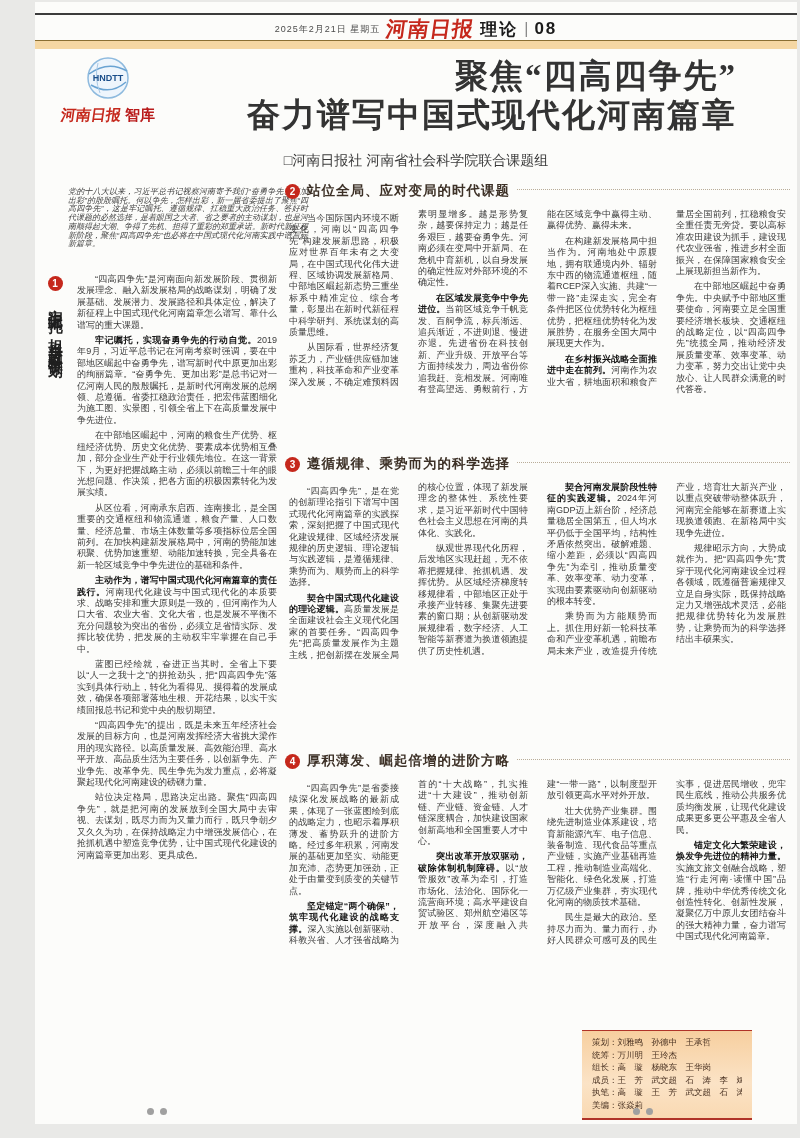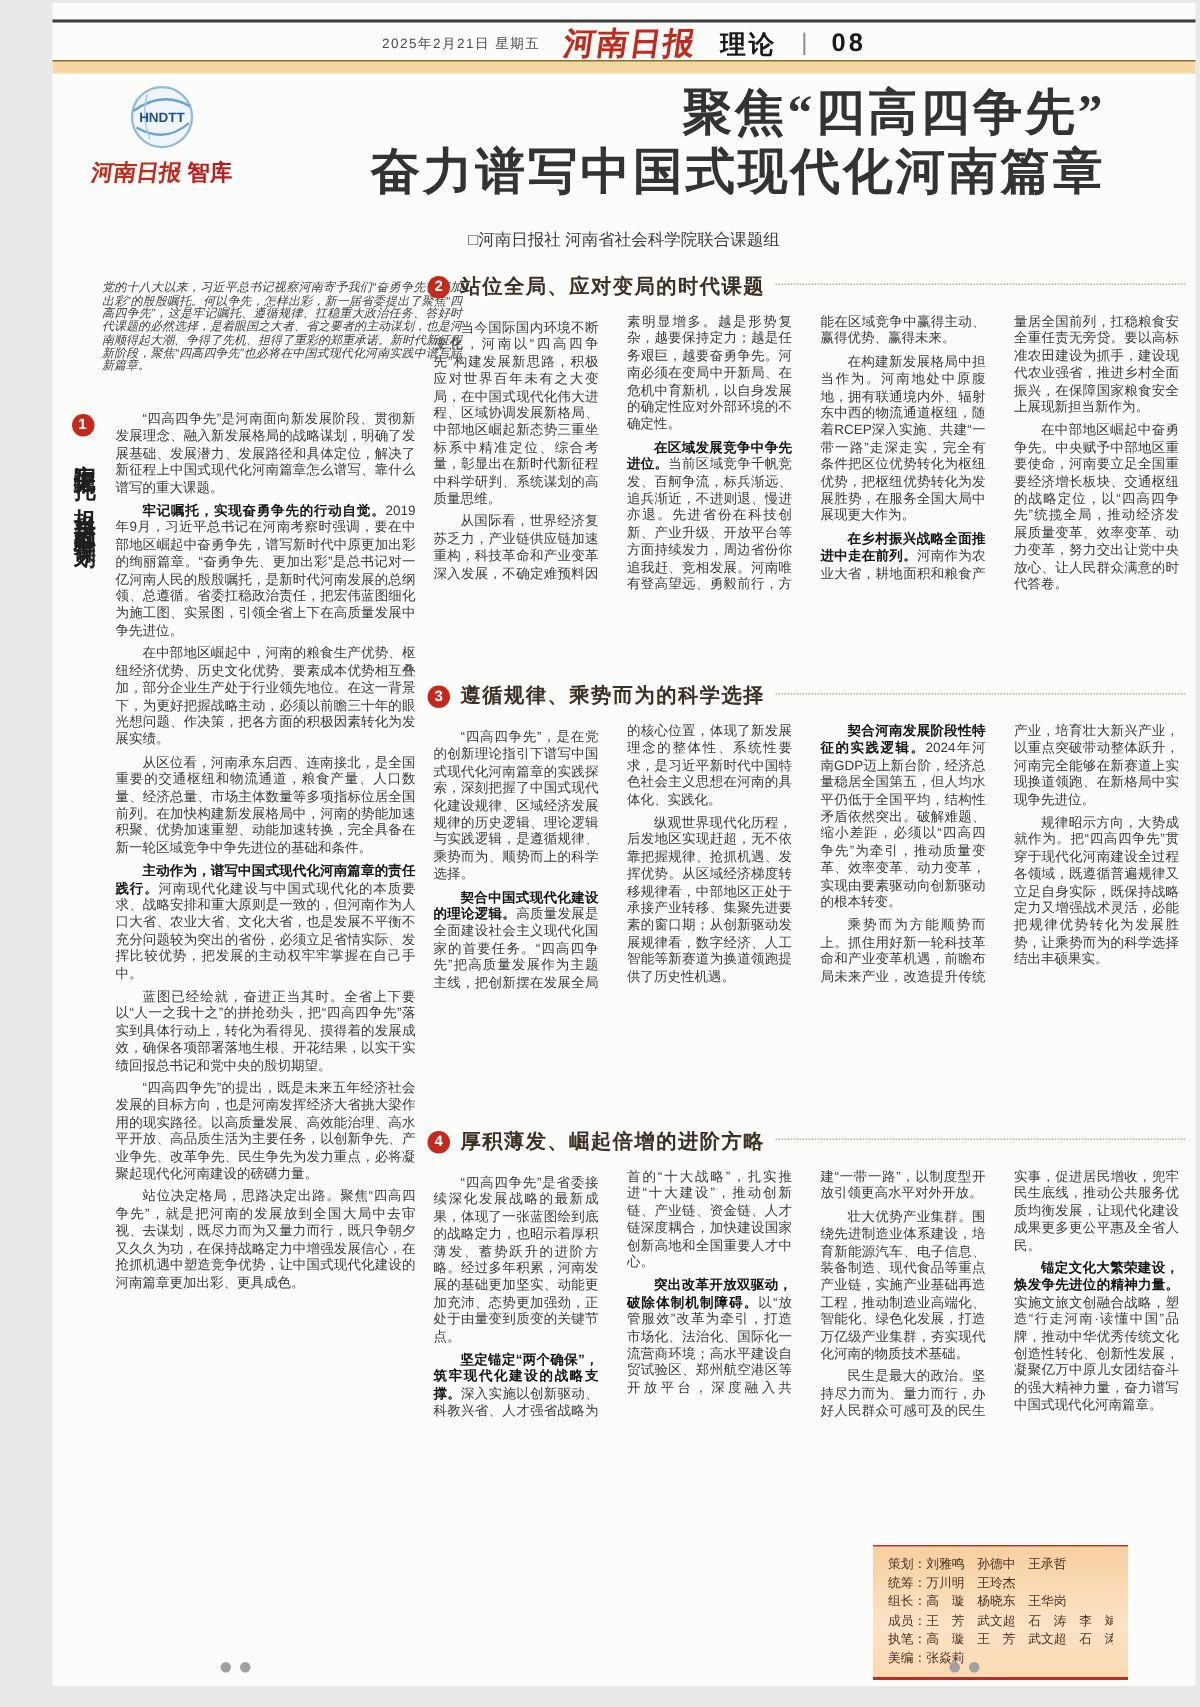--- a/index.html
+++ b/index.html
@@ -1,32 +1,32 @@
 <!DOCTYPE html>
 <html><head>
 <meta charset="utf-8">
 <style>
   html,body{margin:0;padding:0;}
   body{width:800px;height:1138px;background:#e9e9e7;font-family:"Liberation Sans",sans-serif;overflow:hidden;}
   .stage{position:relative;width:800px;height:1138px;}
   .sheet{position:absolute;left:35px;top:2px;width:762px;height:1122px;background:#fcfcfa;}
   .top-rule{position:absolute;left:0;top:11px;right:0;height:2px;background:#3c3c3c;}
-  .header-row{position:absolute;left:0;top:15px;right:0;height:24px;display:flex;justify-content:center;align-items:center;gap:16px;}
+  .header-row{position:absolute;left:0;top:15px;right:0;height:24px;display:flex;justify-content:center;align-items:center;gap:6px;}
   .date-text{font-size:9px;color:#4a4a4a;letter-spacing:1px;}
   .masthead{font-family:"Liberation Serif",serif;font-size:21px;font-weight:bold;color:#c5281c;transform:skewX(-8deg);letter-spacing:1px;}
   .section-name,.page-no{font-size:17px;font-weight:bold;color:#1a1a1a;letter-spacing:2px;}
   .hdr-divider{font-size:16px;color:#8a8a8a;font-weight:normal;}
   .tan-band{position:absolute;left:0;top:38px;right:0;height:8px;background:#f5d7a3;border-top:1px solid #8a6f33;}
   .logo{position:absolute;left:18px;top:52px;width:110px;text-align:center;}
   .logo svg{display:block;margin:0 auto;}
   .logo-brand{margin-top:4px;font-family:"Liberation Serif",serif;font-weight:bold;font-size:15px;}
   .logo-brand .brand-red{color:#c5281c;transform:skewX(-8deg);display:inline-block;}
   .logo-brand .brand-blue{color:#b91c1c;font-family:"Liberation Sans",sans-serif;}
   .headline{position:absolute;left:80px;right:60px;top:55px;margin:0;text-align:right;font-family:"Liberation Serif",serif;font-weight:bold;color:#333;font-size:33px;line-height:39px;letter-spacing:2px;}
-  .byline{position:absolute;left:0;right:0;top:150px;text-align:center;font-size:11px;color:#3a3a3a;}
+  .byline{position:absolute;left:0;right:0;top:150px;text-align:center;font-size:14px;color:#3a3a3a;}
   .intro{position:absolute;left:33px;top:186px;width:240px;font-size:8px;line-height:8.7px;font-style:italic;color:#3d3d3d;text-align:justify;}
   
   .sec1{position:absolute;left:0;top:268px;width:248px;}
   .v-head{position:absolute;left:6px;top:6px;width:28px;display:flex;flex-direction:column;align-items:center;}
   .v-title{writing-mode:vertical-rl;font-family:"Liberation Serif",serif;font-size:14.5px;font-weight:600;color:#1f1f1f;letter-spacing:3px;margin-top:7px;}
   .sec1-body{margin-left:38px;width:208px;}
   .body-text{font-size:9px;line-height:11.4px;color:#3a3a3a;text-align:justify;}
   .body-text p{margin:4px;text-indent:2em;}
   .body-text b{color:#161616;}
   

